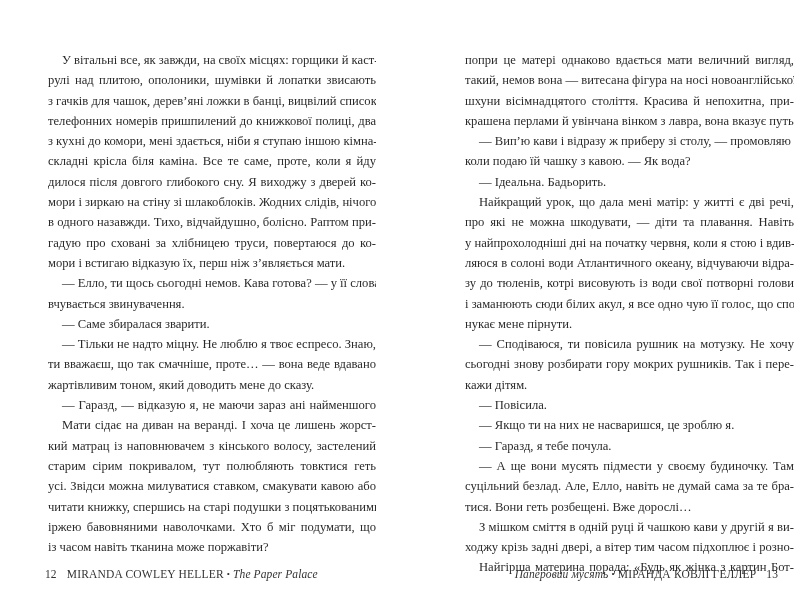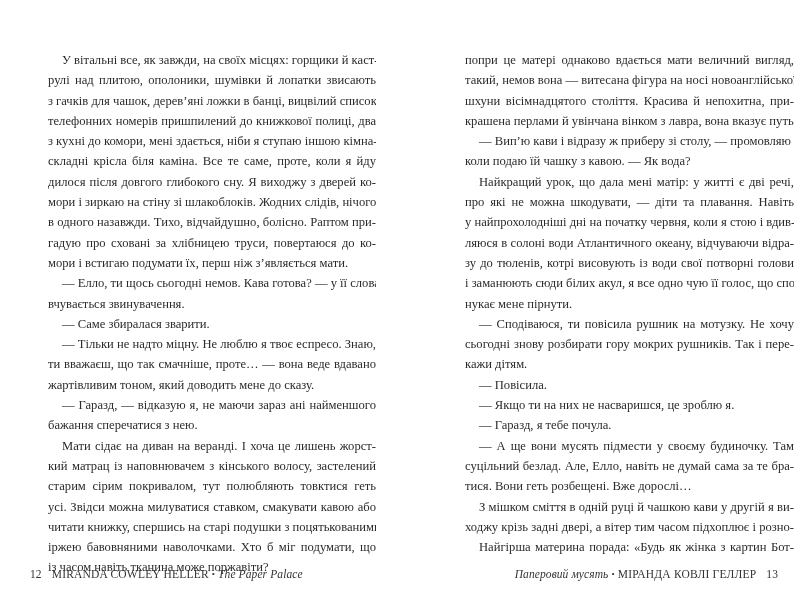--- a/index.html
+++ b/index.html
@@ -60,21 +60,21 @@
 
     .folio {
       position: absolute;
       top: 568px;
       font-family: "Liberation Serif", "DejaVu Serif", serif;
       font-size: 11.5px;
       color: #333;
       white-space: nowrap;
       letter-spacing: 0.1px;
     }
-    .page-left .folio { left: 20px; }
+    .page-left .folio { left: 35px; }
     .page-right .folio { right: 35px; }
     .folio .num { margin: 0 10px; }
     .folio .author { text-transform: uppercase; letter-spacing: 0.2px; }
     .folio .title { font-style: italic; }
     .folio .sep { margin: 0 3px; font-size: 9px; vertical-align: 1px; }
   </style>
 </head>
 <body>
 
 <div class="page page-left">
@@ -82,29 +82,28 @@
       <span class="line indent">У вітальні все, як завжди, на своїх місцях: горщики й каст-</span>
       <span class="line">рулі над плитою, ополоники, шумівки й лопатки звисають</span>
       <span class="line">з гачків для чашок, дерев’яні ложки в банці, вицвілий список</span>
       <span class="line">телефонних номерів пришпилений до книжкової полиці, два</span>
       <span class="line">з кухні до комори, мені здається, ніби я ступаю іншою кімна-</span>
       <span class="line">складні крісла біля каміна. Все те саме, проте, коли я йду</span>
       <span class="line">дилося після довгого глибокого сну. Я виходжу з дверей ко-</span>
       <span class="line">мори і зиркаю на стіну зі шлакоблоків. Жодних слідів, нічого</span>
       <span class="line">в одного назавжди. Тихо, відчайдушно, болісно. Раптом при-</span>
       <span class="line">гадую про сховані за хлібницею труси, повертаюся до ко-</span>
-      <span class="line last">мори і встигаю подумати їх, перш ніж з’являється мати.</span>
+      <span class="line last">мори і встигаю відказую їх, перш ніж з’являється мати.</span>
       <span class="line indent">— Елло, ти щось сьогодні немов. Кава готова? — у її словах</span>
       <span class="line last">вчувається звинувачення.</span>
       <span class="line last indent">— Саме збиралася зварити.</span>
       <span class="line indent">— Тільки не надто міцну. Не люблю я твоє еспресо. Знаю,</span>
       <span class="line">ти вважаєш, що так смачніше, проте… — вона веде вдавано</span>
       <span class="line last">жартівливим тоном, який доводить мене до сказу.</span>
       <span class="line indent">— Гаразд, — відказую я, не маючи зараз ані найменшого</span>
-      <span class="line last">бажання сперечатися з нею.</span>
       <span class="line indent">Мати сідає на диван на веранді. І хоча це лишень жорст-</span>
       <span class="line">кий матрац із наповнювачем з кінського волосу, застелений</span>
       <span class="line">старим сірим покривалом, тут полюбляють товктися геть</span>
       <span class="line">усі. Звідси можна милуватися ставком, смакувати кавою або</span>
       <span class="line">читати книжку, спершись на старі подушки з поцятькованими</span>
       <span class="line">іржею бавовняними наволочками. Хто б міг подумати, що</span>
       <span class="line last">із часом навіть тканина може поржавіти?</span>
     </div>
   <div class="folio">
     <span class="num">12</span><span class="author">MIRANDA COWLEY HELLER</span><span class="sep">•</span><span class="title">The Paper Palace</span>
@@ -112,20 +111,21 @@
 </div>
 
 <div class="page page-right">
   <div class="text-block" id="right-body">
       <span class="line">попри це матері однаково вдається мати величний вигляд,</span>
       <span class="line">такий, немов вона — витесана фігура на носі новоанглійської</span>
       <span class="line">шхуни вісімнадцятого століття. Красива й непохитна, при-</span>
       <span class="line last">крашена перлами й увінчана вінком з лавра, вона вказує путь.</span>
       <span class="line last indent">— Вип’ю кави і відразу ж приберу зі столу, — промовляю я.</span>
       <span class="line last">коли подаю їй чашку з кавою. — Як вода?</span>
+      <span class="line last indent">— Ідеальна. Бадьорить.</span>
       <span class="line indent">Найкращий урок, що дала мені матір: у житті є дві речі,</span>
       <span class="line">про які не можна шкодувати, — діти та плавання. Навіть</span>
       <span class="line">у найпрохолодніші дні на початку червня, коли я стою і вдив-</span>
       <span class="line">ляюся в солоні води Атлантичного океану, відчуваючи відра-</span>
       <span class="line">зу до тюленів, котрі висовують із води свої потворні голови</span>
       <span class="line">і заманюють сюди білих акул, я все одно чую її голос, що спо-</span>
       <span class="line last">нукає мене пірнути.</span>
       <span class="line indent">— Сподіваюся, ти повісила рушник на мотузку. Не хочу</span>
       <span class="line">сьогодні знову розбирати гору мокрих рушників. Так і пере-</span>
       <span class="line last">кажи дітям.</span>

